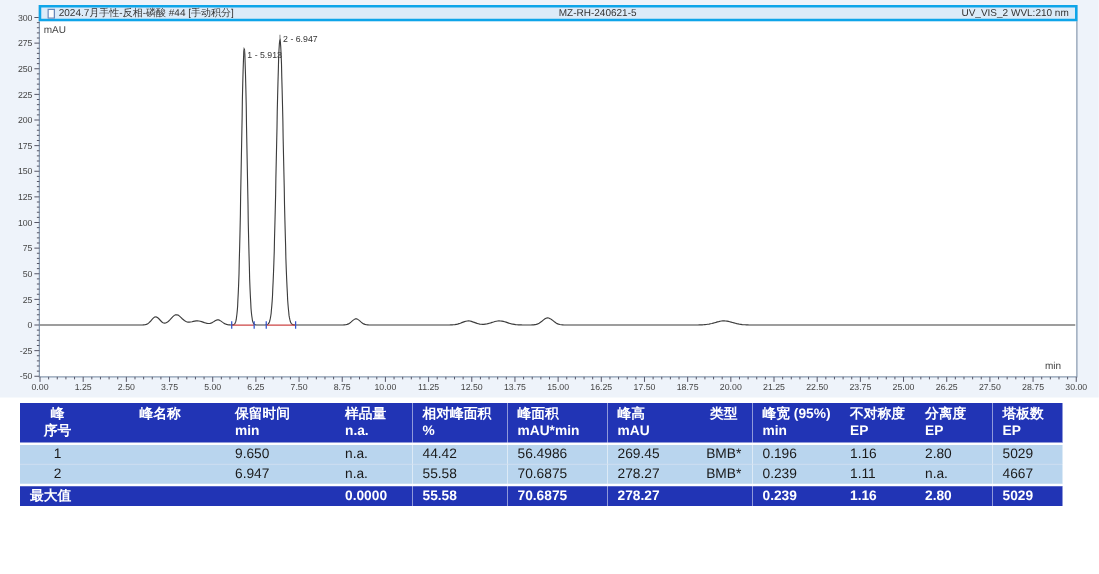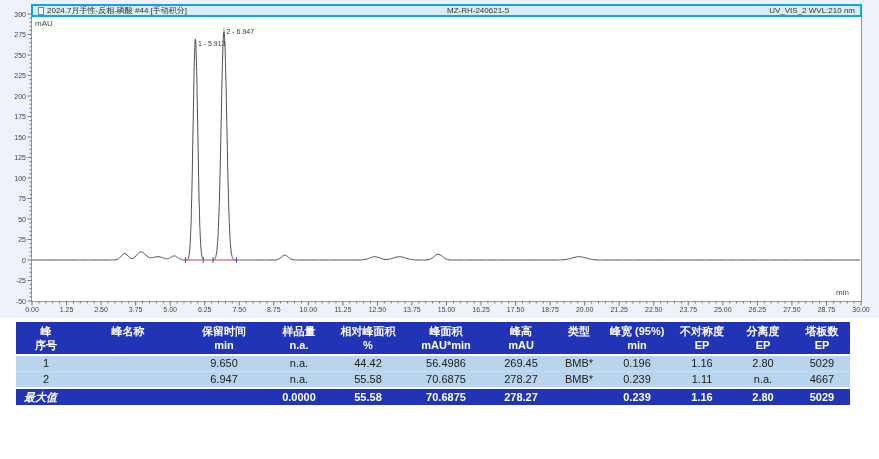--- a/index.html
+++ b/index.html
@@ -37,24 +37,24 @@
   table.results thead th div{line-height:14px;height:14px;}
   table.results tbody tr.data td{
     background:var(--rowbg,#b9d5ee);color:#1a1a1a;height:15px;line-height:15px;
     border-bottom:1px solid #cadcf0;
   }
   table.results tbody tr.summary td{
     background:var(--hdr,#2134b5);color:#fff;font-weight:bold;height:16px;line-height:16px;
   }
   table.results tbody tr.summary-first td{border-top:2px solid #fff;}
   .a-left{text-align:center;}
-  .a-right{text-align:center;}
+  .a-right{text-align:left;}
   .a-center{text-align:center;}
   td.type-cell,th.type-cell{padding-left:12px;}
-  td.sum-label{text-align:left;padding-left:5px;font-style:italic;}
+  td.sum-label{text-align:left;padding-left:5px;}
 </style>
 </head>
 <body>
 
 <div class="stage">
 
   <div class="chrom">
     <svg id="chrom-svg" width="879" height="318" viewBox="0 0 879 318">
         <rect x="31.5" y="4.5" width="830" height="297" fill="#ffffff" stroke="#8a9bb0" stroke-width="1"></rect>
         <line x1="27.5" y1="301" x2="31.5" y2="301" stroke="#556" stroke-width="0.8"></line>

